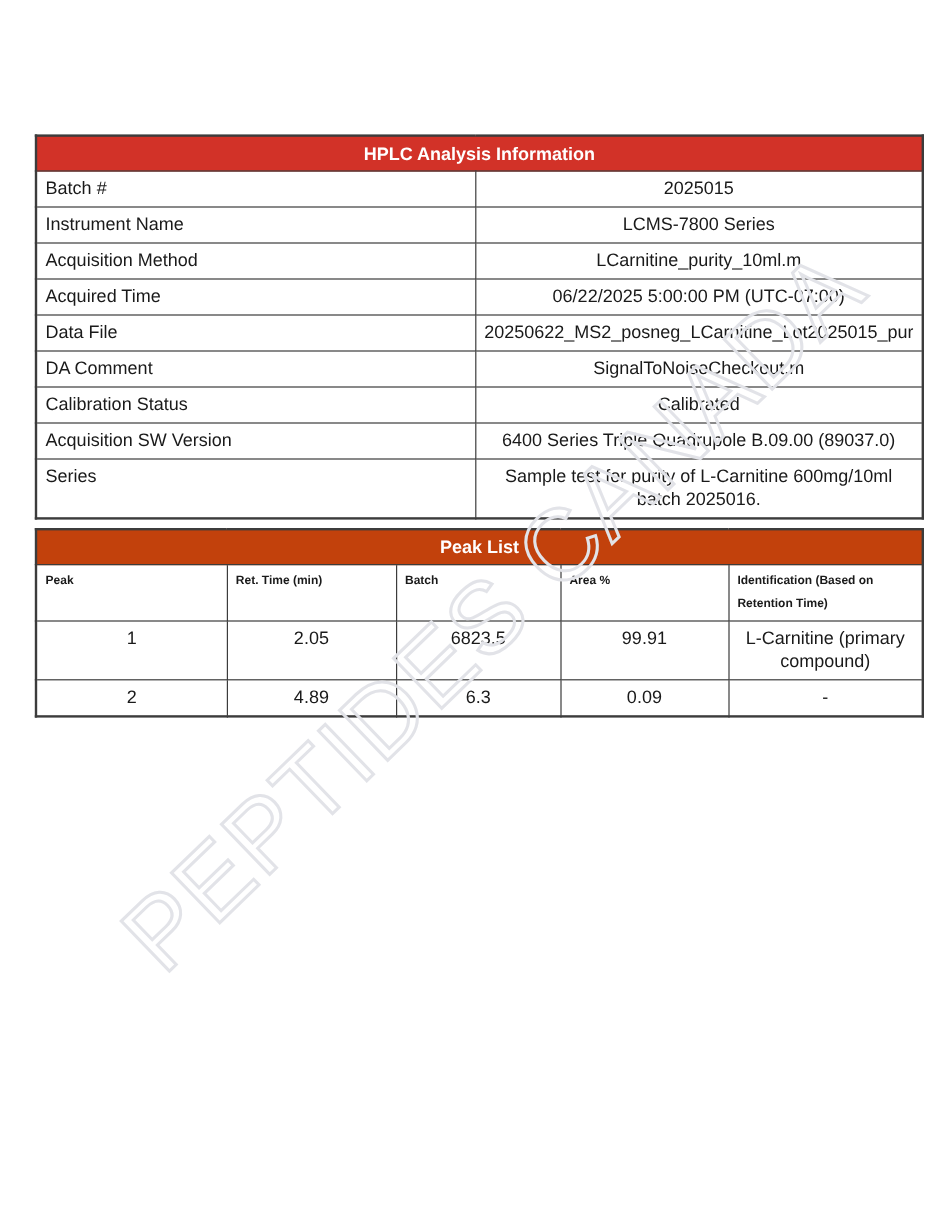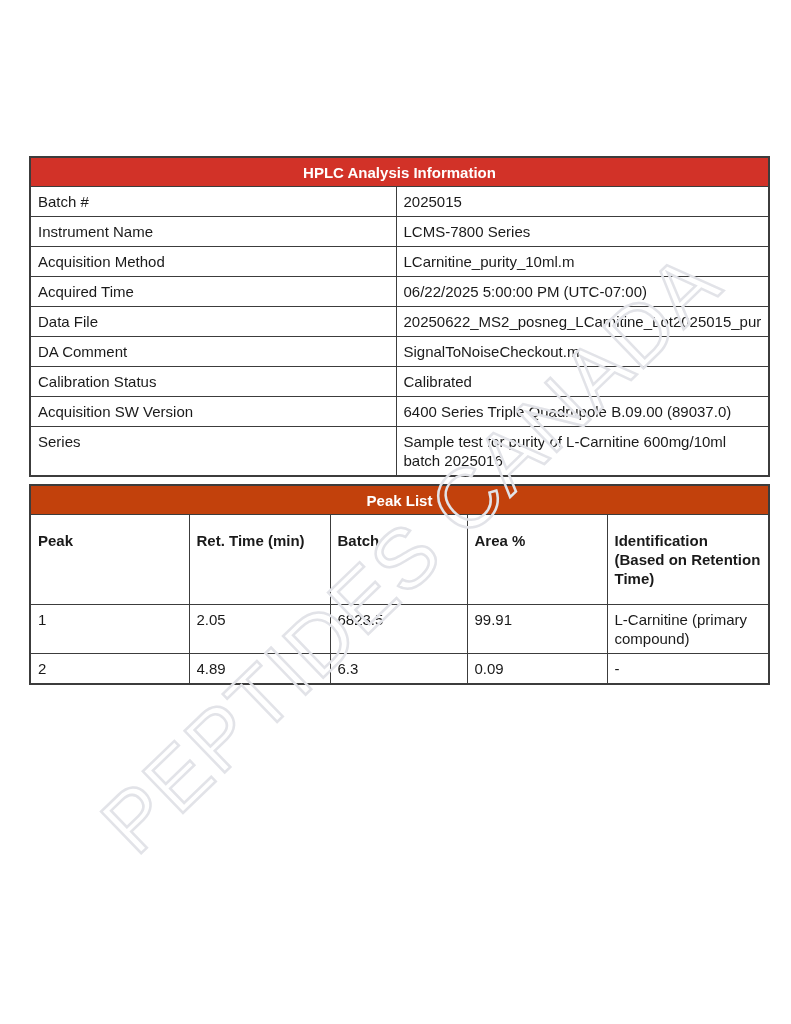--- a/index.html
+++ b/index.html
@@ -3,21 +3,21 @@
 <meta charset="utf-8">
 <style>
   html, body {
     margin: 0; padding: 0;
     width: 791px; height: 1024px;
     background: #ffffff;
     font-family: "Liberation Sans", sans-serif;
     position: relative;
     overflow: hidden;
   }
-  .doc { position: absolute; inset: 0; margin-top: 44px; }
+  .doc { position: absolute; inset: 0; }
   .tbl-wrap { position: absolute; left: 29px; width: 739px; }
   #info-table-wrap { top: 112px; }
   #peak-table-wrap { top: 440px; }
   table {
     border-collapse: collapse;
     table-layout: fixed;
     width: 739px;
     border: 2px solid #3c3c3c;
   }
   th, td { border: 1px solid #3c3c3c; }
@@ -25,39 +25,39 @@
     background: #d23228;
     color: #ffffff;
     font-size: 15px;
     font-weight: bold;
     text-align: center;
     height: 28px;
     padding: 0 4px;
     vertical-align: middle;
   }
   th.head {
-    font-size: 15px;
+    font-size: 10px;
     font-weight: bold;
     color: #1a1a1a;
     text-align: left;
     vertical-align: top;
-    padding: 16px 7px;
+    padding: 4px 7px;
     line-height: 19px;
     height: 38px;
   }
   td {
     font-size: 15px;
     color: #1a1a1a;
     vertical-align: top;
     padding: 5px 7px;
     line-height: 19px;
     height: 19px; 
   }
   td.label { font-weight: normal; }
-  .cell-inner { overflow: hidden; max-width: 100%; }
+  .cell-inner { overflow: hidden; max-width: 100%; text-align: center; }
   .watermark {
     position: absolute;
     left: 0; top: 0;
     width: 791px; height: 1024px;
     pointer-events: none;
     z-index: 5;
   }
 </style>
 </head>
 <body>

